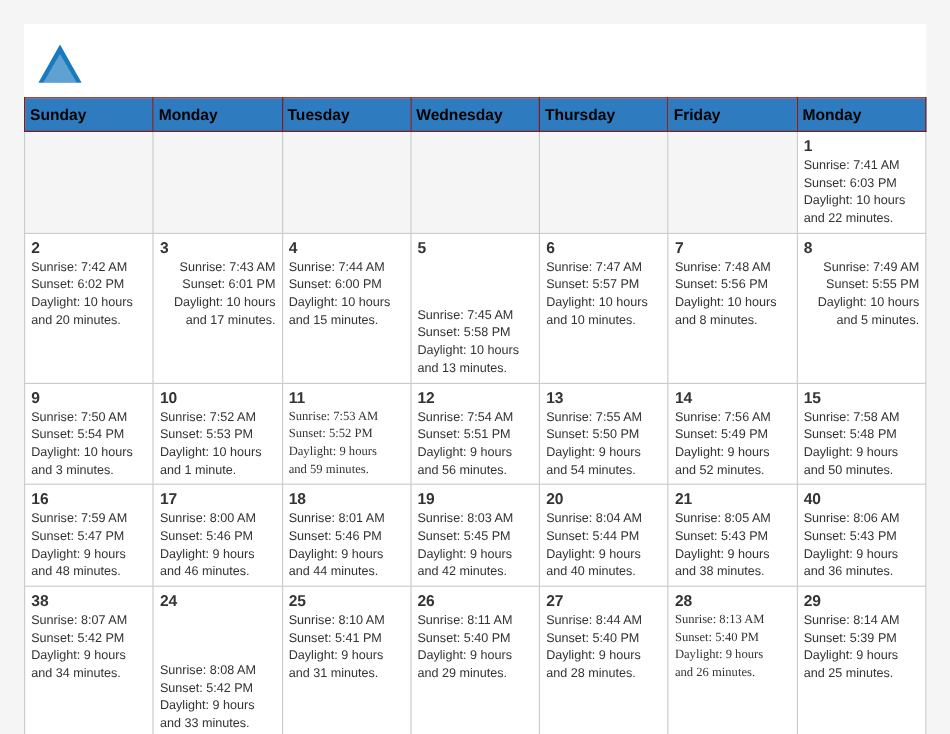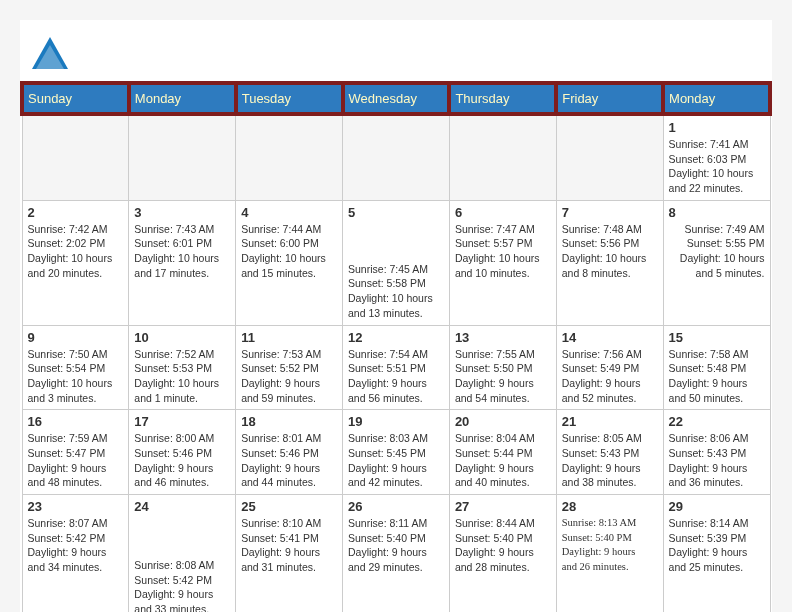--- a/index.html
+++ b/index.html
@@ -52,26 +52,26 @@
       font-size: 14px;
       color: #555;
     }
     .calendar-table {
       width: 100%;
       border-collapse: collapse;
       table-layout: fixed;
     }
     .calendar-table th {
       background: #2e7bbf;
-      color: #fef9c3;
+      color: #000000;
       font-size: 13px;
-      font-weight: normal;
+      font-weight: bold;
       padding: 6px 4px;
       text-align: left;
-      border: 4px solid #7f1d1d;
+      border: 1px solid #7f1d1d;
     }
     .calendar-table td {
       border: 1px solid #ccc;
       vertical-align: top;
       padding: 4px 5px;
       height: 80px;
       background: #fff;
       font-size: 11px;
       color: #333;
     }
@@ -141,27 +141,27 @@
             <div class="day-info" style="white-space: pre-line;">Sunrise: 7:41 AM
 Sunset: 6:03 PM
 Daylight: 10 hours
 and 22 minutes.</div>
           </td>
         </tr>
         <tr>
           <td>
             <div class="day-number">2</div>
             <div class="day-info" style="white-space: pre-line;">Sunrise: 7:42 AM
-Sunset: 2:02 PM
+Sunset: 6:02 PM
 Daylight: 10 hours
 and 20 minutes.</div>
           </td>
           <td>
             <div class="day-number">3</div>
-            <div class="day-info" style="white-space: pre-line;">Sunrise: 7:43 AM
+            <div class="day-info" style="white-space: pre-line; text-align: right;">Sunrise: 7:43 AM
 Sunset: 6:01 PM
 Daylight: 10 hours
 and 17 minutes.</div>
           </td>
           <td>
             <div class="day-number">4</div>
             <div class="day-info" style="white-space: pre-line;">Sunrise: 7:44 AM
 Sunset: 6:00 PM
 Daylight: 10 hours
 and 15 minutes.</div>
@@ -205,21 +205,21 @@
           </td>
           <td>
             <div class="day-number">10</div>
             <div class="day-info" style="white-space: pre-line;">Sunrise: 7:52 AM
 Sunset: 5:53 PM
 Daylight: 10 hours
 and 1 minute.</div>
           </td>
           <td>
             <div class="day-number">11</div>
-            <div class="day-info" style="white-space: pre-line;">Sunrise: 7:53 AM
+            <div class="day-info" style="white-space: pre-line; font-family: Liberation Serif, serif;">Sunrise: 7:53 AM
 Sunset: 5:52 PM
 Daylight: 9 hours
 and 59 minutes.</div>
           </td>
           <td>
             <div class="day-number">12</div>
             <div class="day-info" style="white-space: pre-line;">Sunrise: 7:54 AM
 Sunset: 5:51 PM
 Daylight: 9 hours
 and 56 minutes.</div>
@@ -283,30 +283,30 @@
 and 40 minutes.</div>
           </td>
           <td>
             <div class="day-number">21</div>
             <div class="day-info" style="white-space: pre-line;">Sunrise: 8:05 AM
 Sunset: 5:43 PM
 Daylight: 9 hours
 and 38 minutes.</div>
           </td>
           <td>
-            <div class="day-number">22</div>
+            <div class="day-number">40</div>
             <div class="day-info" style="white-space: pre-line;">Sunrise: 8:06 AM
 Sunset: 5:43 PM
 Daylight: 9 hours
 and 36 minutes.</div>
           </td>
         </tr>
         <tr>
           <td>
-            <div class="day-number">23</div>
+            <div class="day-number">38</div>
             <div class="day-info" style="white-space: pre-line;">Sunrise: 8:07 AM
 Sunset: 5:42 PM
 Daylight: 9 hours
 and 34 minutes.</div>
           </td>
           <td>
             <div class="day-number">24</div>
             <div class="day-info" style="white-space: pre-line; margin-top: 44px;">Sunrise: 8:08 AM
 Sunset: 5:42 PM
 Daylight: 9 hours

